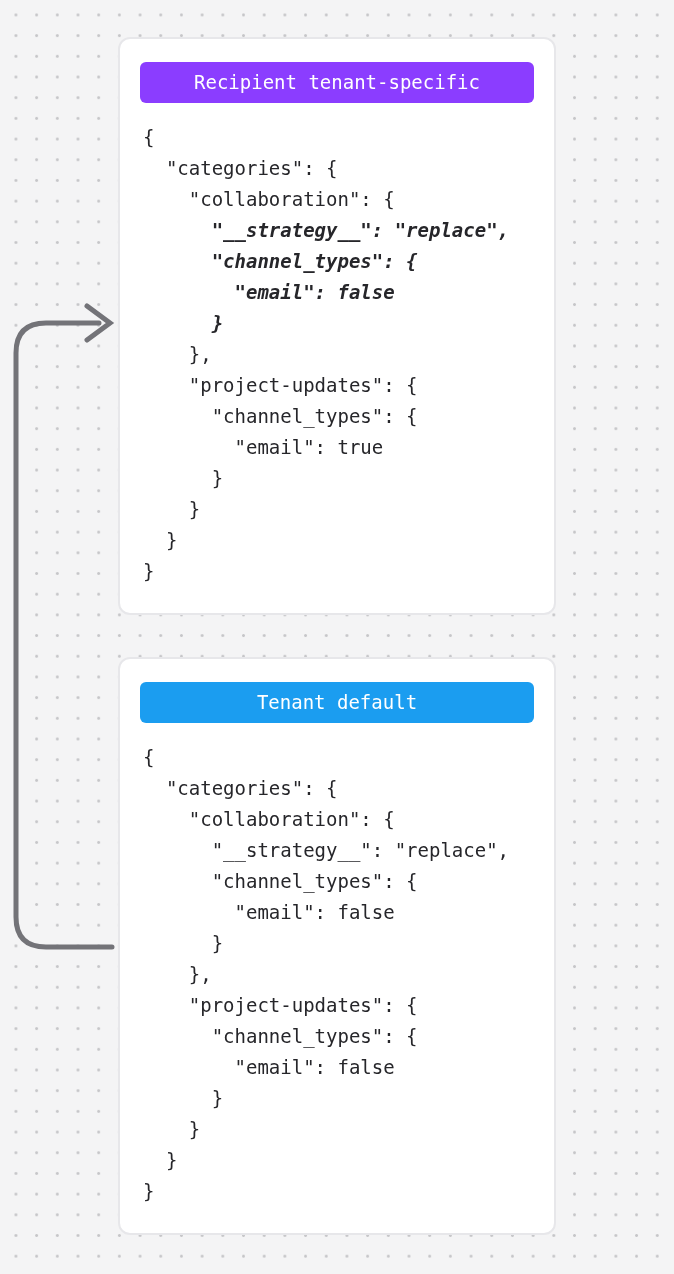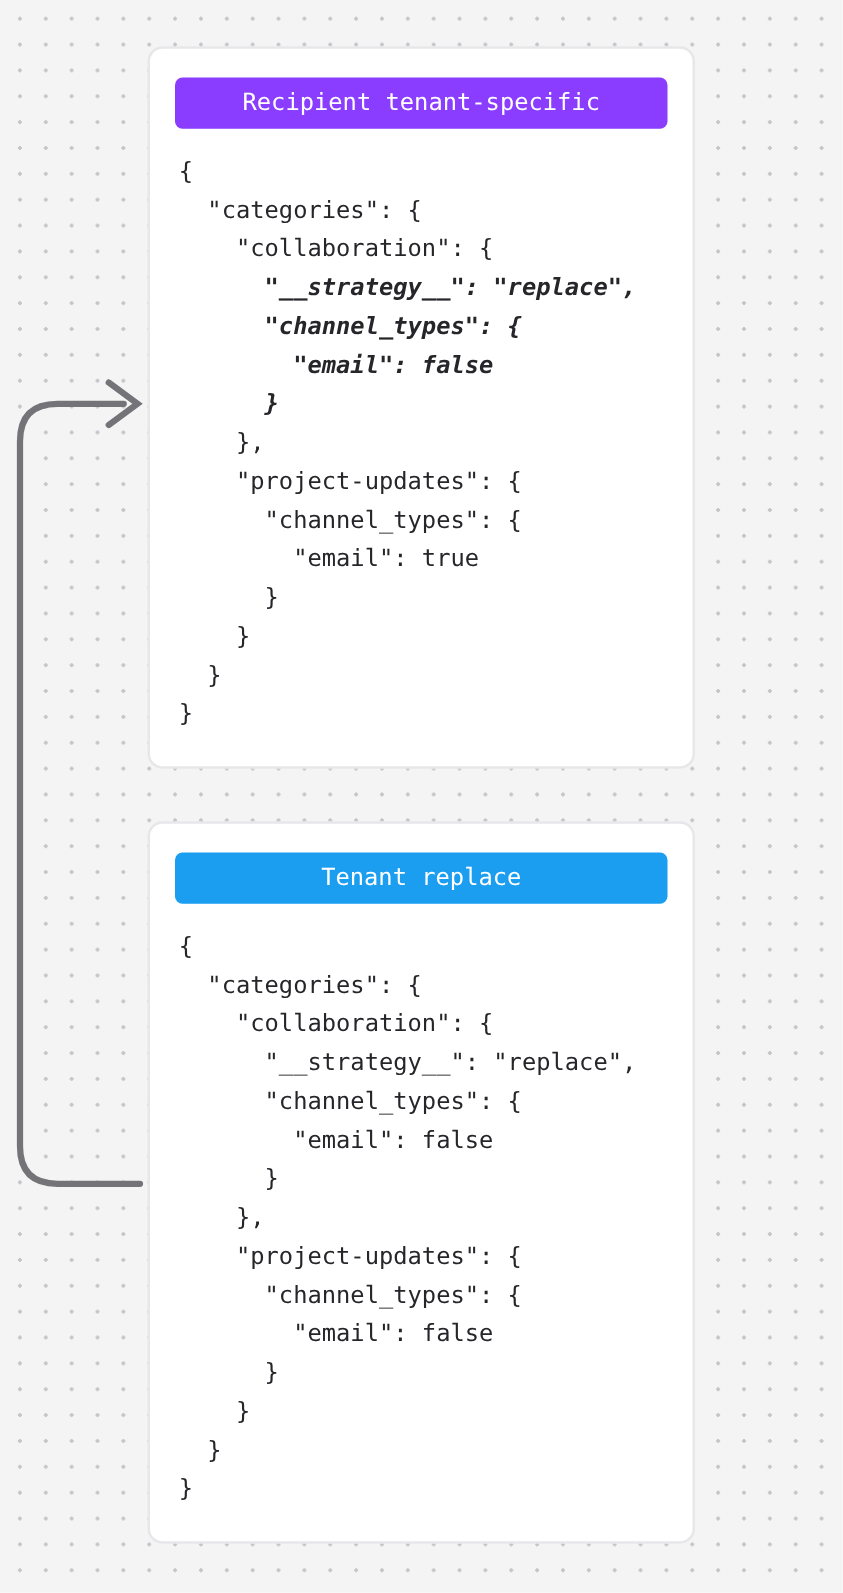--- a/index.html
+++ b/index.html
@@ -76,17 +76,17 @@
     <path d="M112 947 H46 Q16 947 16 917 V353 Q16 323 46 323 H99"></path>
     <path d="M87 306 L110 323 L87 340"></path>
   </svg>
 
   <section class="card card-top">
     <div class="badge" style="background: rgb(139, 61, 255);">Recipient tenant-specific</div>
     <pre class="code"><div class="code-line">{</div><div class="code-line">  "categories": {</div><div class="code-line">    "collaboration": {</div><div class="code-line em">      "__strategy__": "replace",</div><div class="code-line em">      "channel_types": {</div><div class="code-line em">        "email": false</div><div class="code-line em">      }</div><div class="code-line">    },</div><div class="code-line">    "project-updates": {</div><div class="code-line">      "channel_types": {</div><div class="code-line">        "email": true</div><div class="code-line">      }</div><div class="code-line">    }</div><div class="code-line">  }</div><div class="code-line">}</div></pre>
   </section>
 
   <section class="card card-bottom">
-    <div class="badge" style="background: rgb(27, 157, 240);">Tenant replace</div>
+    <div class="badge" style="background: rgb(27, 157, 240);">Tenant default</div>
     <pre class="code"><div class="code-line">{</div><div class="code-line">  "categories": {</div><div class="code-line">    "collaboration": {</div><div class="code-line">      "__strategy__": "replace",</div><div class="code-line">      "channel_types": {</div><div class="code-line">        "email": false</div><div class="code-line">      }</div><div class="code-line">    },</div><div class="code-line">    "project-updates": {</div><div class="code-line">      "channel_types": {</div><div class="code-line">        "email": false</div><div class="code-line">      }</div><div class="code-line">    }</div><div class="code-line">  }</div><div class="code-line">}</div></pre>
   </section>
 
 </div>
 
 </body></html>

